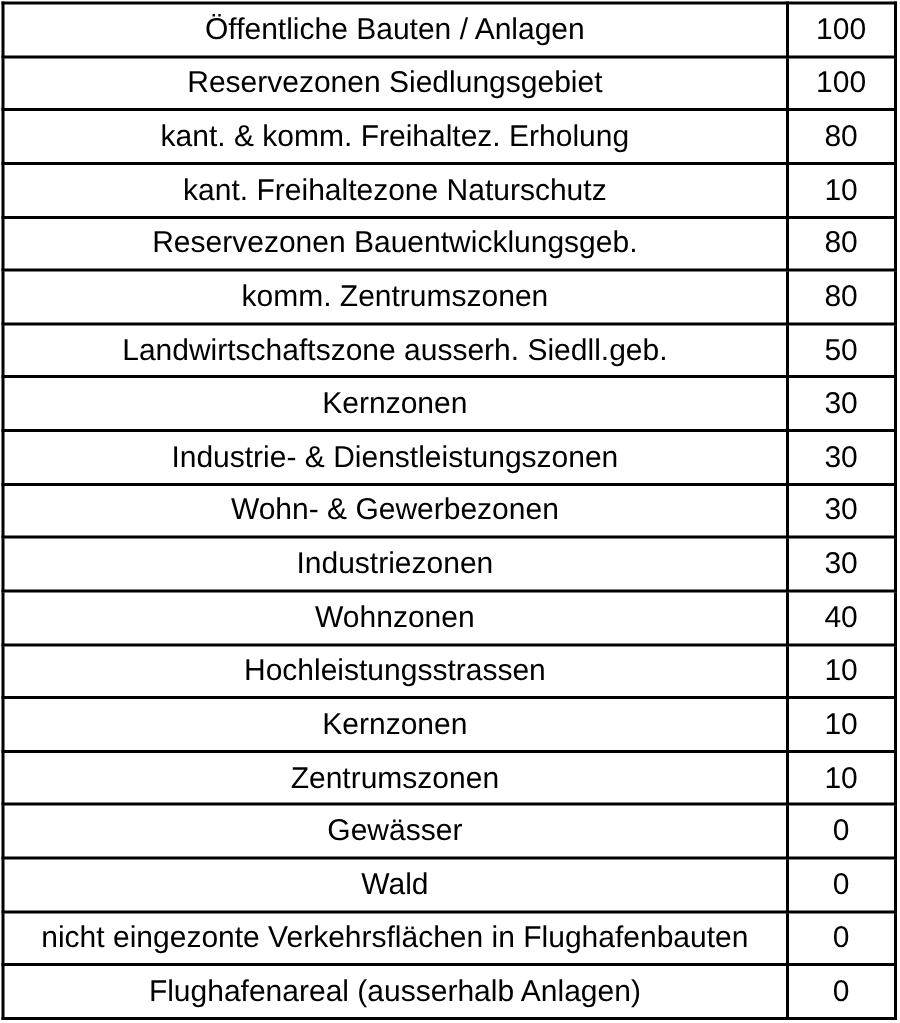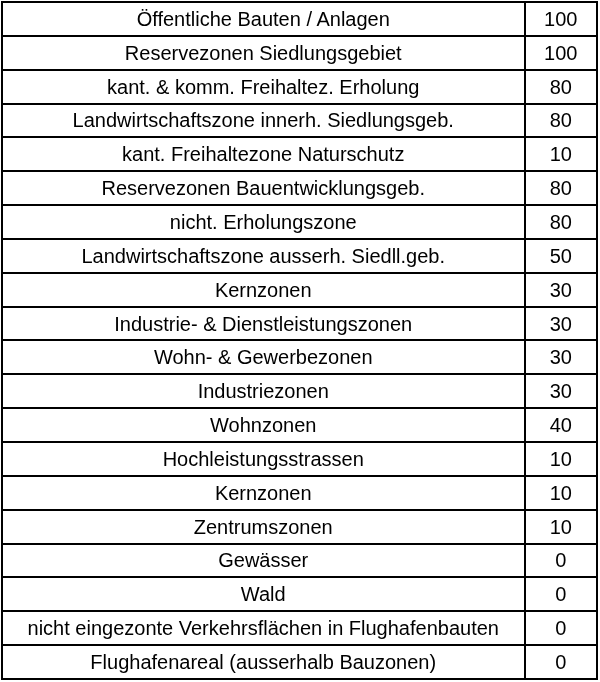--- a/index.html
+++ b/index.html
@@ -53,33 +53,29 @@
       </tr>
       <tr>
         <td class="zone-label">Reservezonen Siedlungsgebiet</td>
         <td class="zone-value">100</td>
       </tr>
       <tr>
         <td class="zone-label">kant. &amp; komm. Freihaltez. Erholung</td>
         <td class="zone-value">80</td>
       </tr>
       <tr>
-        <td class="zone-label">Landwirtschaftszone innerh. Siedlungsgeb.</td>
-        <td class="zone-value">80</td>
-      </tr>
-      <tr>
         <td class="zone-label">kant. Freihaltezone Naturschutz</td>
         <td class="zone-value">10</td>
       </tr>
       <tr>
         <td class="zone-label">Reservezonen Bauentwicklungsgeb.</td>
         <td class="zone-value">80</td>
       </tr>
       <tr>
-        <td class="zone-label">nicht. Erholungszone</td>
+        <td class="zone-label">komm. Zentrumszonen</td>
         <td class="zone-value">80</td>
       </tr>
       <tr>
         <td class="zone-label">Landwirtschaftszone ausserh. Siedll.geb.</td>
         <td class="zone-value">50</td>
       </tr>
       <tr>
         <td class="zone-label">Kernzonen</td>
         <td class="zone-value">30</td>
       </tr>
@@ -117,17 +113,17 @@
       </tr>
       <tr>
         <td class="zone-label">Wald</td>
         <td class="zone-value">0</td>
       </tr>
       <tr>
         <td class="zone-label">nicht eingezonte Verkehrsflächen in Flughafenbauten</td>
         <td class="zone-value">0</td>
       </tr>
       <tr>
-        <td class="zone-label">Flughafenareal (ausserhalb Bauzonen)</td>
+        <td class="zone-label">Flughafenareal (ausserhalb Anlagen)</td>
         <td class="zone-value">0</td>
       </tr>
     </tbody>
 </table>
 
 </body></html>

